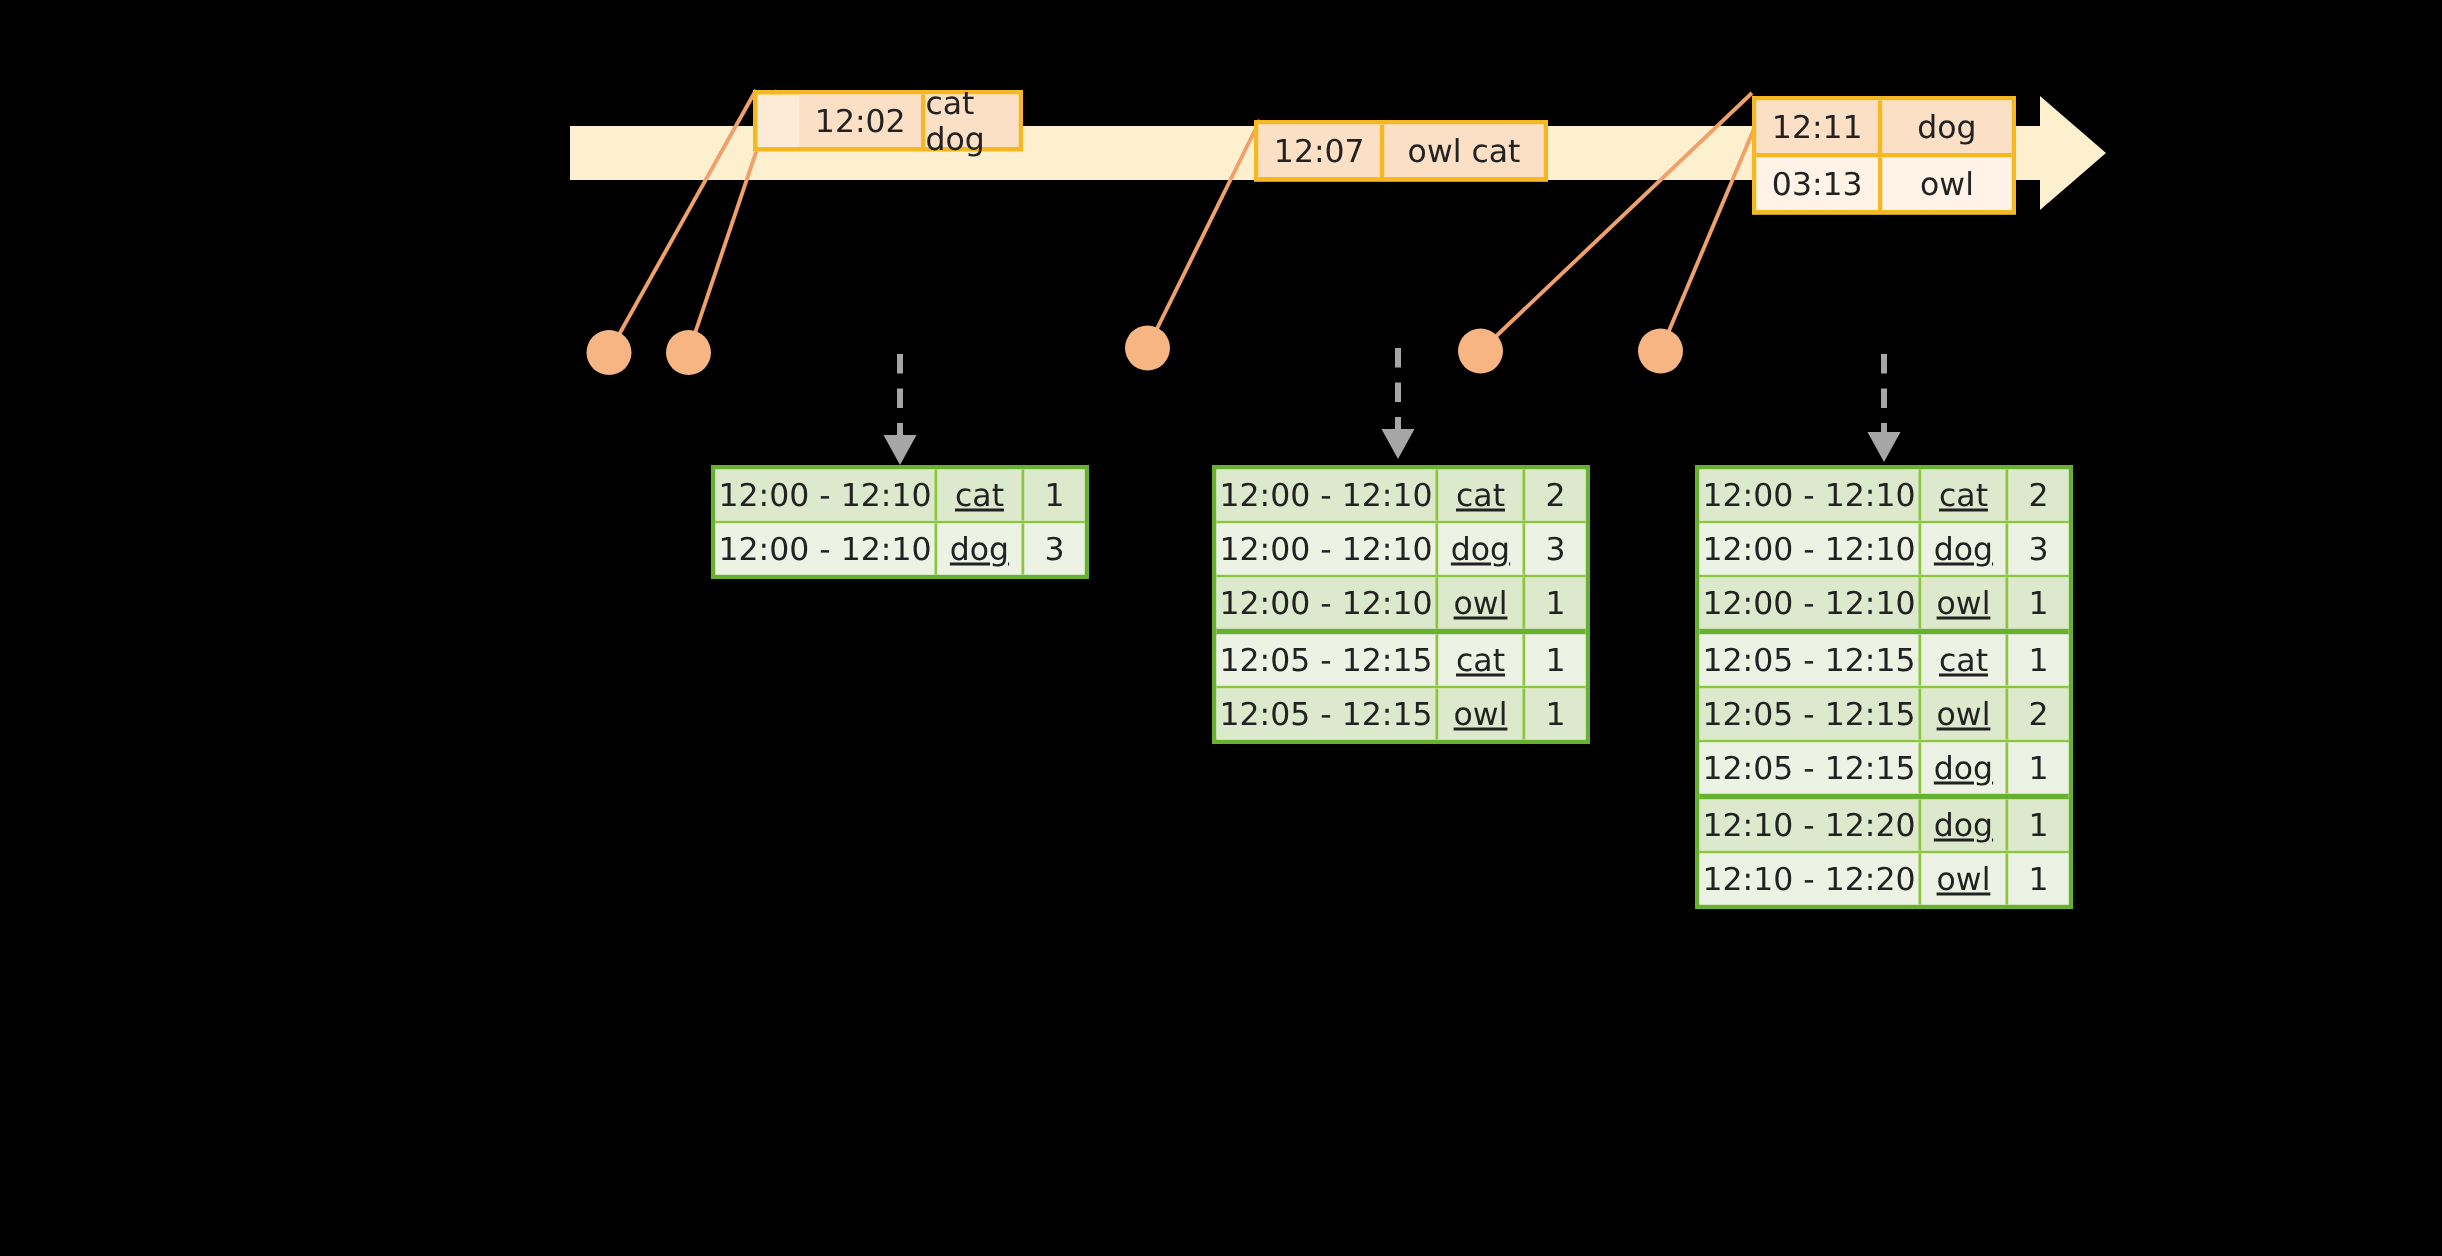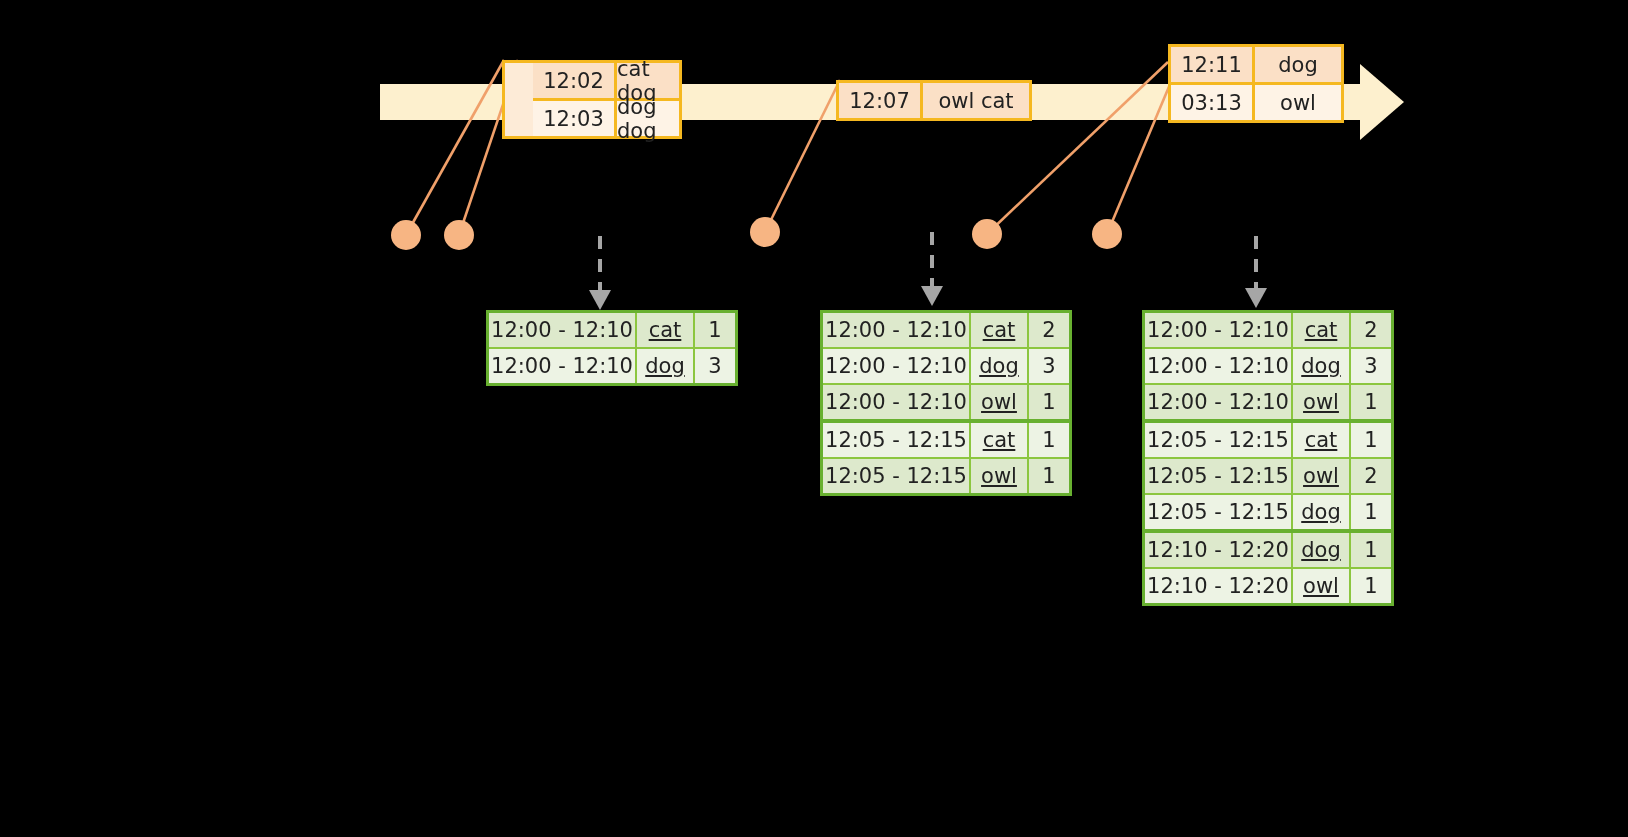--- a/index.html
+++ b/index.html
@@ -28,21 +28,20 @@
   }
   .evt-cell.time{width:84px;border-right:3px solid #F5B820;}
   .evt-cell.words{flex:1;}
 
   
   .res-table{
     position:absolute;
     border:3px solid #68B030;
     box-sizing:border-box;
     background:#ffffff;
-    margin-left:12px;
   }
   .res-row{display:flex;border-bottom:2px solid #8CC63F;}
   .res-row:last-child{border-bottom:none;}
   .res-row.grp-end{border-bottom:4px solid #68B030;}
   .res-cell{
     display:flex;align-items:center;justify-content:center;
     font-size:21px;color:#222;height:34px;box-sizing:border-box;
     background:#DDE9CC;
   }
   .res-row.light .res-cell{background:#EDF3E4;}
@@ -88,34 +87,30 @@
       <polygon points="921,286 943,286 932,306"></polygon>
       <polygon points="1245,288 1267,288 1256,308"></polygon>
     </g>
   </svg>
 
   <div class="evt-box" style="left:502px;top:60px;width:180px;padding-left:28px;">
     <div class="evt-row">
       <div class="evt-cell time">12:02</div>
       <div class="evt-cell words">cat dog</div>
     </div>
-    <div class="evt-row alt">
-      <div class="evt-cell time">12:03</div>
-      <div class="evt-cell words">dog dog</div>
-    </div>
   </div>
 
   <div class="evt-box" style="left:836px;top:80px;width:196px;">
     <div class="evt-row">
       <div class="evt-cell time">12:07</div>
       <div class="evt-cell words">owl cat</div>
     </div>
   </div>
 
-  <div class="evt-box" style="left:1168px;top:44px;width:176px;">
+  <div class="evt-box" style="left:1168px;top:64px;width:176px;">
     <div class="evt-row">
       <div class="evt-cell time">12:11</div>
       <div class="evt-cell words">dog</div>
     </div>
     <div class="evt-row alt">
       <div class="evt-cell time">03:13</div>
       <div class="evt-cell words">owl</div>
     </div>
   </div>
 

